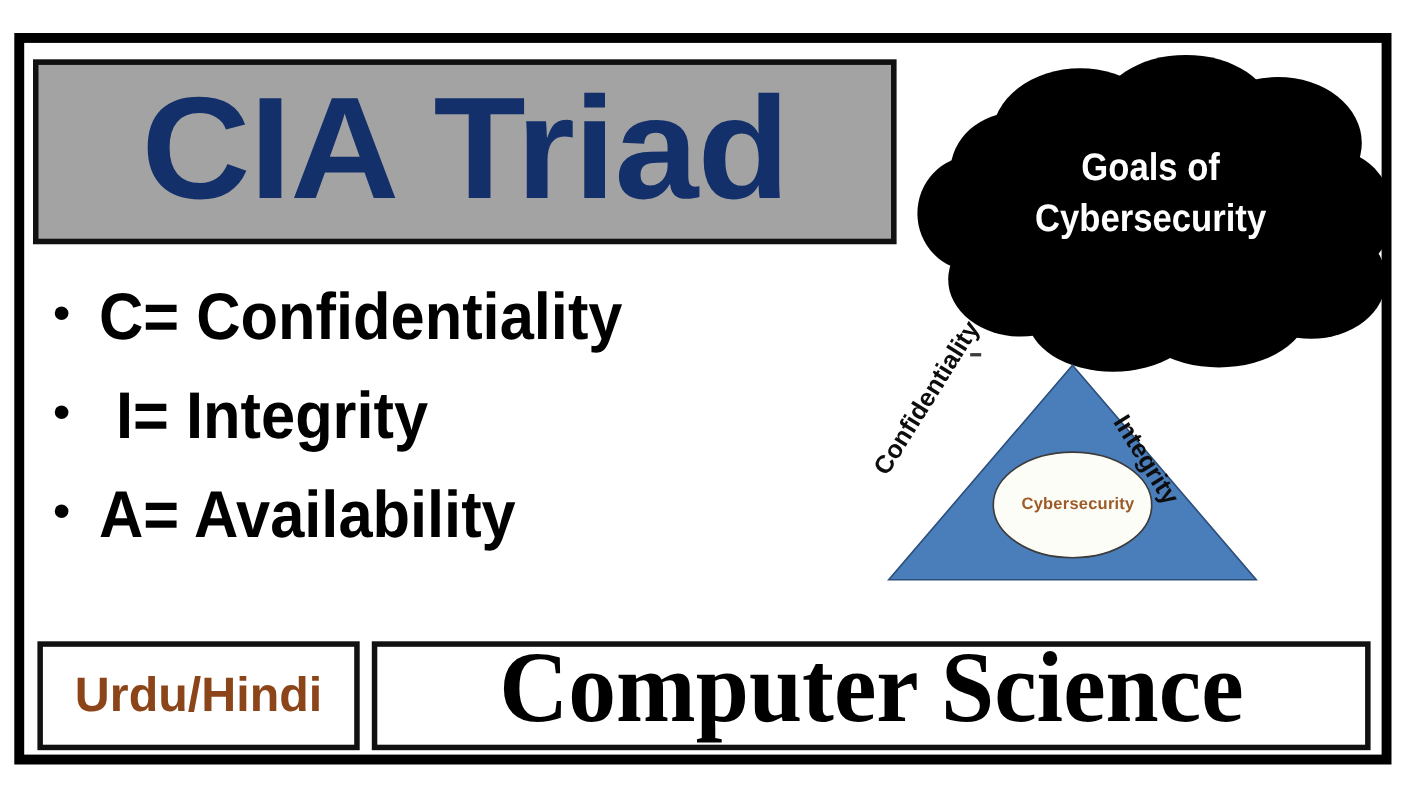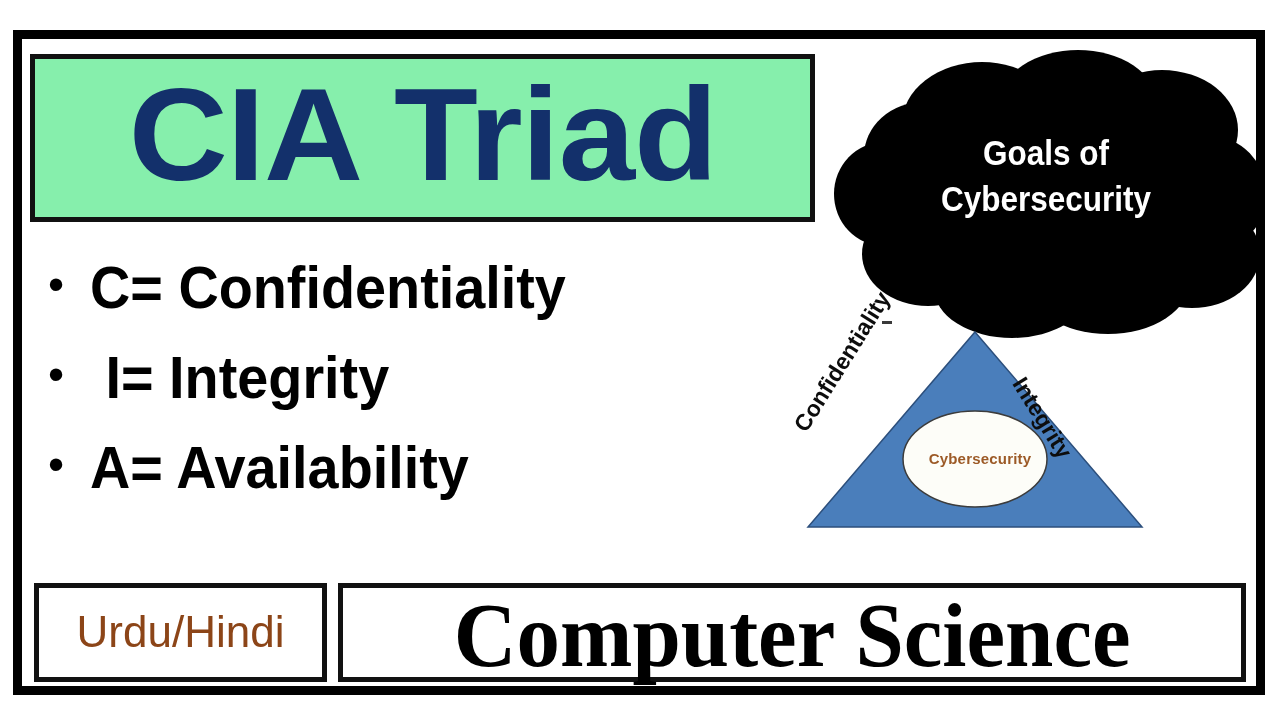--- a/index.html
+++ b/index.html
@@ -35,21 +35,21 @@
 
   
   #title-box {
     position: absolute;
     left: 30px;
     top: 54px;
     width: 785px;
     height: 168px;
     box-sizing: border-box;
     border: 5px solid #111111;
-    background: #86efac;
+    background: #a3a3a3;
     display: flex;
     align-items: center;
     justify-content: center;
   }
   #title-text {
     font-family: "Liberation Sans", sans-serif;
     font-weight: 700;
     font-size: 132px;
     line-height: 1;
     color: #13306b;
@@ -185,39 +185,39 @@
     height: 99px;
     box-sizing: border-box;
     border: 5px solid #111111;
     background: #ffffff;
     display: flex;
     align-items: center;
     justify-content: center;
   }
   #lang-text {
     font-family: "Liberation Sans", sans-serif;
-    font-weight: 400;
+    font-weight: 700;
     font-size: 44px;
     line-height: 1;
     color: #8c4518;
     white-space: nowrap;
     margin-top: -2px;
   }
 
   #subject-box {
     position: absolute;
     left: 338px;
     top: 583px;
     width: 908px;
     height: 99px;
     box-sizing: border-box;
     border: 5px solid #111111;
     background: #ffffff;
     display: flex;
-    align-items: flex-end;
+    align-items: flex-start;
     justify-content: center;
   }
   #subject-text {
     font-family: "Liberation Serif", "DejaVu Serif", serif;
     font-weight: 700;
     font-size: 82px;
     line-height: 1;
     color: #000000;
     white-space: nowrap;
     transform: scaleX(1.06) scaleY(1.12);

